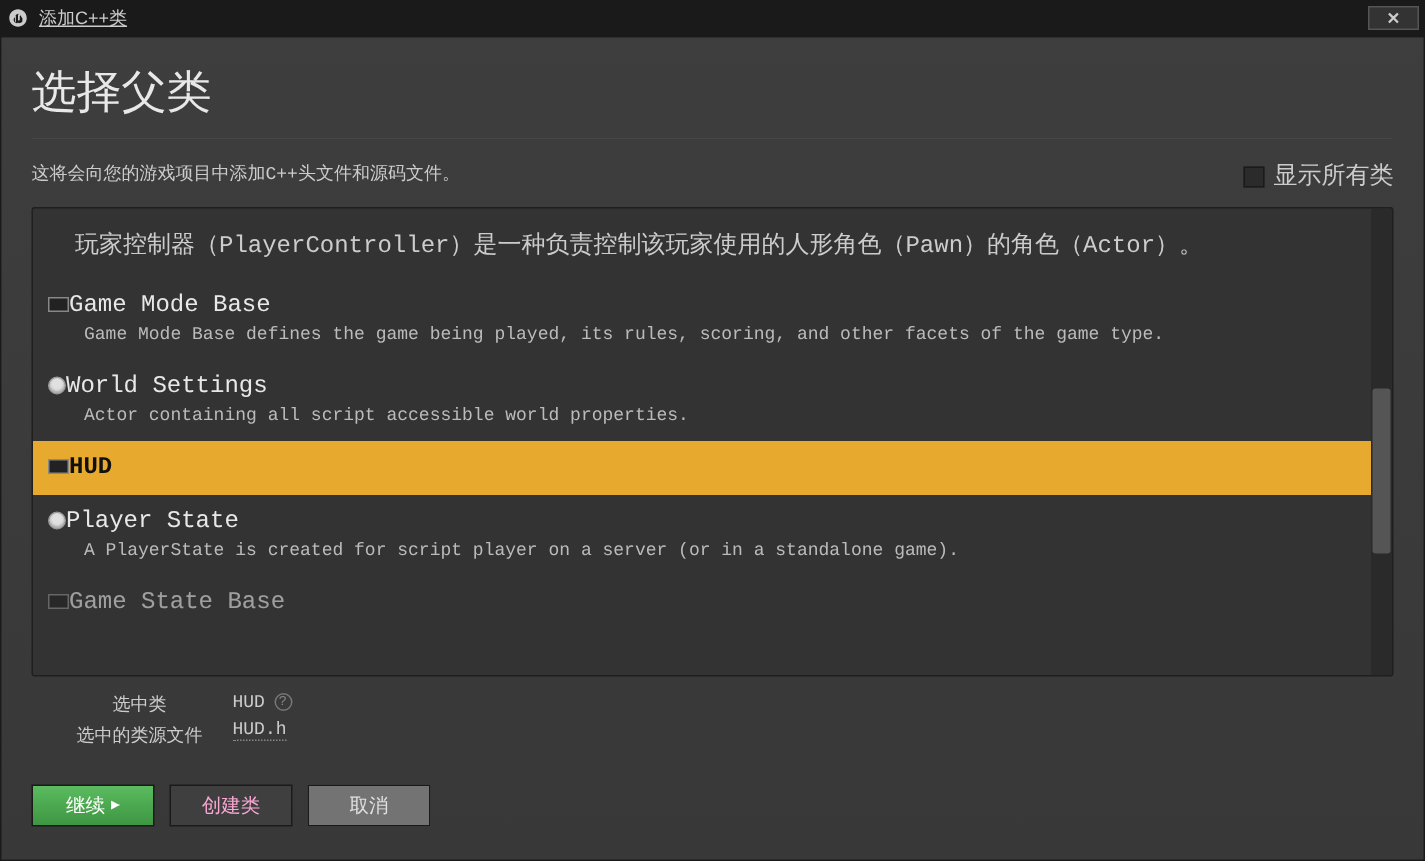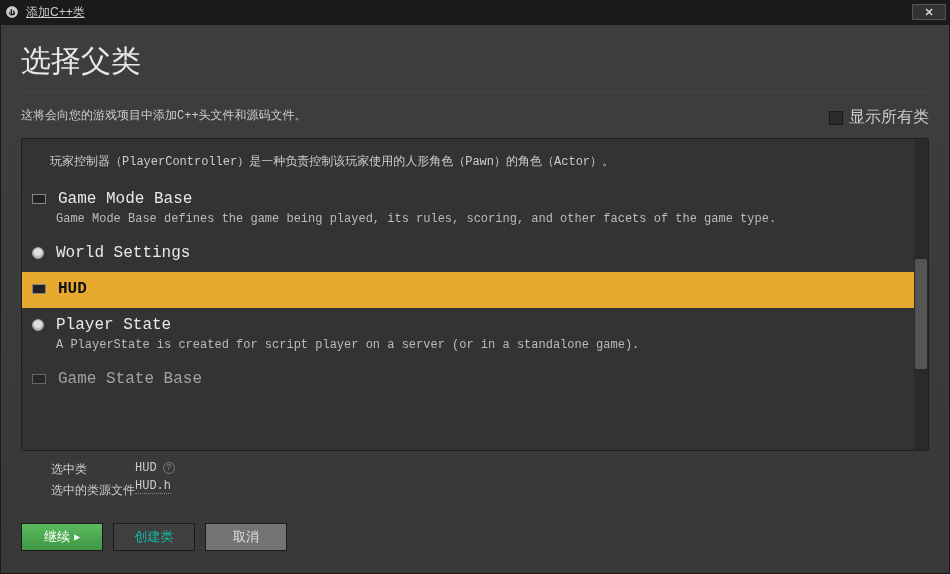--- a/index.html
+++ b/index.html
@@ -23,46 +23,46 @@
     .subhead { color: #cccccc; font-size: 12px; flex: 1; }
     .showall-wrap { display: flex; align-items: center; gap: 6px; }
     .checkbox { width: 14px; height: 14px; background: #2b2b2b; border: 1px solid #1a1a1a; cursor: pointer; }
     .showall-label { color: #cccccc; font-size: 16px; }
     
     .list-panel { background: #333333; border: 1px solid #1f1f1f; border-radius: 2px; height: 313px; display: flex; overflow: hidden; }
     .list-inner { flex: 1; overflow: hidden; position: relative; }
     .scrollbar { width: 14px; background: #2a2a2a; position: relative; }
     .scrollthumb { position: absolute; left: 1px; right: 1px; top: 120px; height: 110px; background: #555; border-radius: 2px; }
     
-    .class-intro { color: #cccccc; font-size: 12px; padding: 14px 28px 12px 28px; }
+    .class-intro { color: #cccccc; font-size: 16px; padding: 14px 28px 12px 28px; }
     
     .class-item { padding: 8px 10px 10px 10px; cursor: pointer; }
     .class-item.selected { background: #e8a92f; }
-    .class-item-head { display: flex; align-items: center; gap: 12px; }
+    .class-item-head { display: flex; align-items: center; gap: 0; }
     .class-radio { width: 12px; height: 12px; border-radius: 50%; background: #e0e0e0; border: 1px solid #999; box-shadow: inset 0 -1px 2px rgba(0,0,0,0.3); flex-shrink: 0; }
     .class-icon-box { width: 14px; height: 10px; background: #222; border: 1px solid #888; flex-shrink: 0; }
     .class-name { color: #e8e8e8; font-size: 16px; font-weight: 400; }
     .class-item.selected .class-name { color: #111; font-weight: 600; }
     .class-desc { color: #bbbbbb; font-size: 12px; padding-left: 24px; margin-top: 4px; }
     .class-item.selected .class-desc { color: #222; }
     
     .partial-item { padding: 8px 10px 0 10px; }
     .partial-item .class-item-head { opacity: 0.6; }
     
-    .selection-info { display: flex; padding: 10px 30px 0 30px; font-size: 12px; color: #cccccc; }
+    .selection-info { display: flex; gap: 20px; padding: 10px 30px 0 30px; font-size: 12px; color: #cccccc; text-align: center; }
     .selection-labels { display: flex; flex-direction: column; gap: 4px; }
     .selection-values { display: flex; flex-direction: column; gap: 4px; }
     .sel-value-row { display: flex; align-items: center; gap: 6px; }
     .help-icon { width: 12px; height: 12px; border-radius: 50%; border: 1px solid #777; color: #888; font-size: 9px; display: flex; align-items: center; justify-content: center; cursor: pointer; }
     .dotted-underline { border-bottom: 1px dotted #888; }
     
     .footer { display: flex; justify-content: flex-start; gap: 10px; margin-top: 24px; }
     .btn { min-width: 82px; height: 28px; border: 1px solid #1a1a1a; color: #e0e0e0; font-size: 13px; display: flex; align-items: center; justify-content: center; cursor: pointer; background: #737373; gap: 4px; }
     .btn.primary { background: #4caf50; background: linear-gradient(to bottom, #5bbb5f, #3e9642); color: #fff; }
-    .btn.disabled { background: #3f3f3f; color: #14b8a6; cursor: default; }
+    .btn.disabled { background: #3f3f3f; color: #f9a8d4; cursor: default; }
     .chev { font-size: 10px; }
     
     .unreal-u svg { width: 14px; height: 14px; }
   </style>
 </head>
 <body>
 
 <div class="window">
   <div class="titlebar">
     <div class="titlebar-icon unreal-u">
@@ -95,20 +95,21 @@
             <div class="class-name">Game Mode Base</div>
           </div>
           <div class="class-desc">Game Mode Base defines the game being played, its rules, scoring, and other facets of the game type.</div>
         </div>
 
         <div class="class-item">
           <div class="class-item-head">
             <div class="class-radio"></div>
             <div class="class-name">World Settings</div>
           </div>
+          <div class="class-desc">Actor containing all script accessible world properties.</div>
         </div>
 
         <div class="class-item selected">
           <div class="class-item-head">
             <div class="class-icon-box"></div>
             <div class="class-name">HUD</div>
           </div>
         </div>
 
         <div class="class-item">

